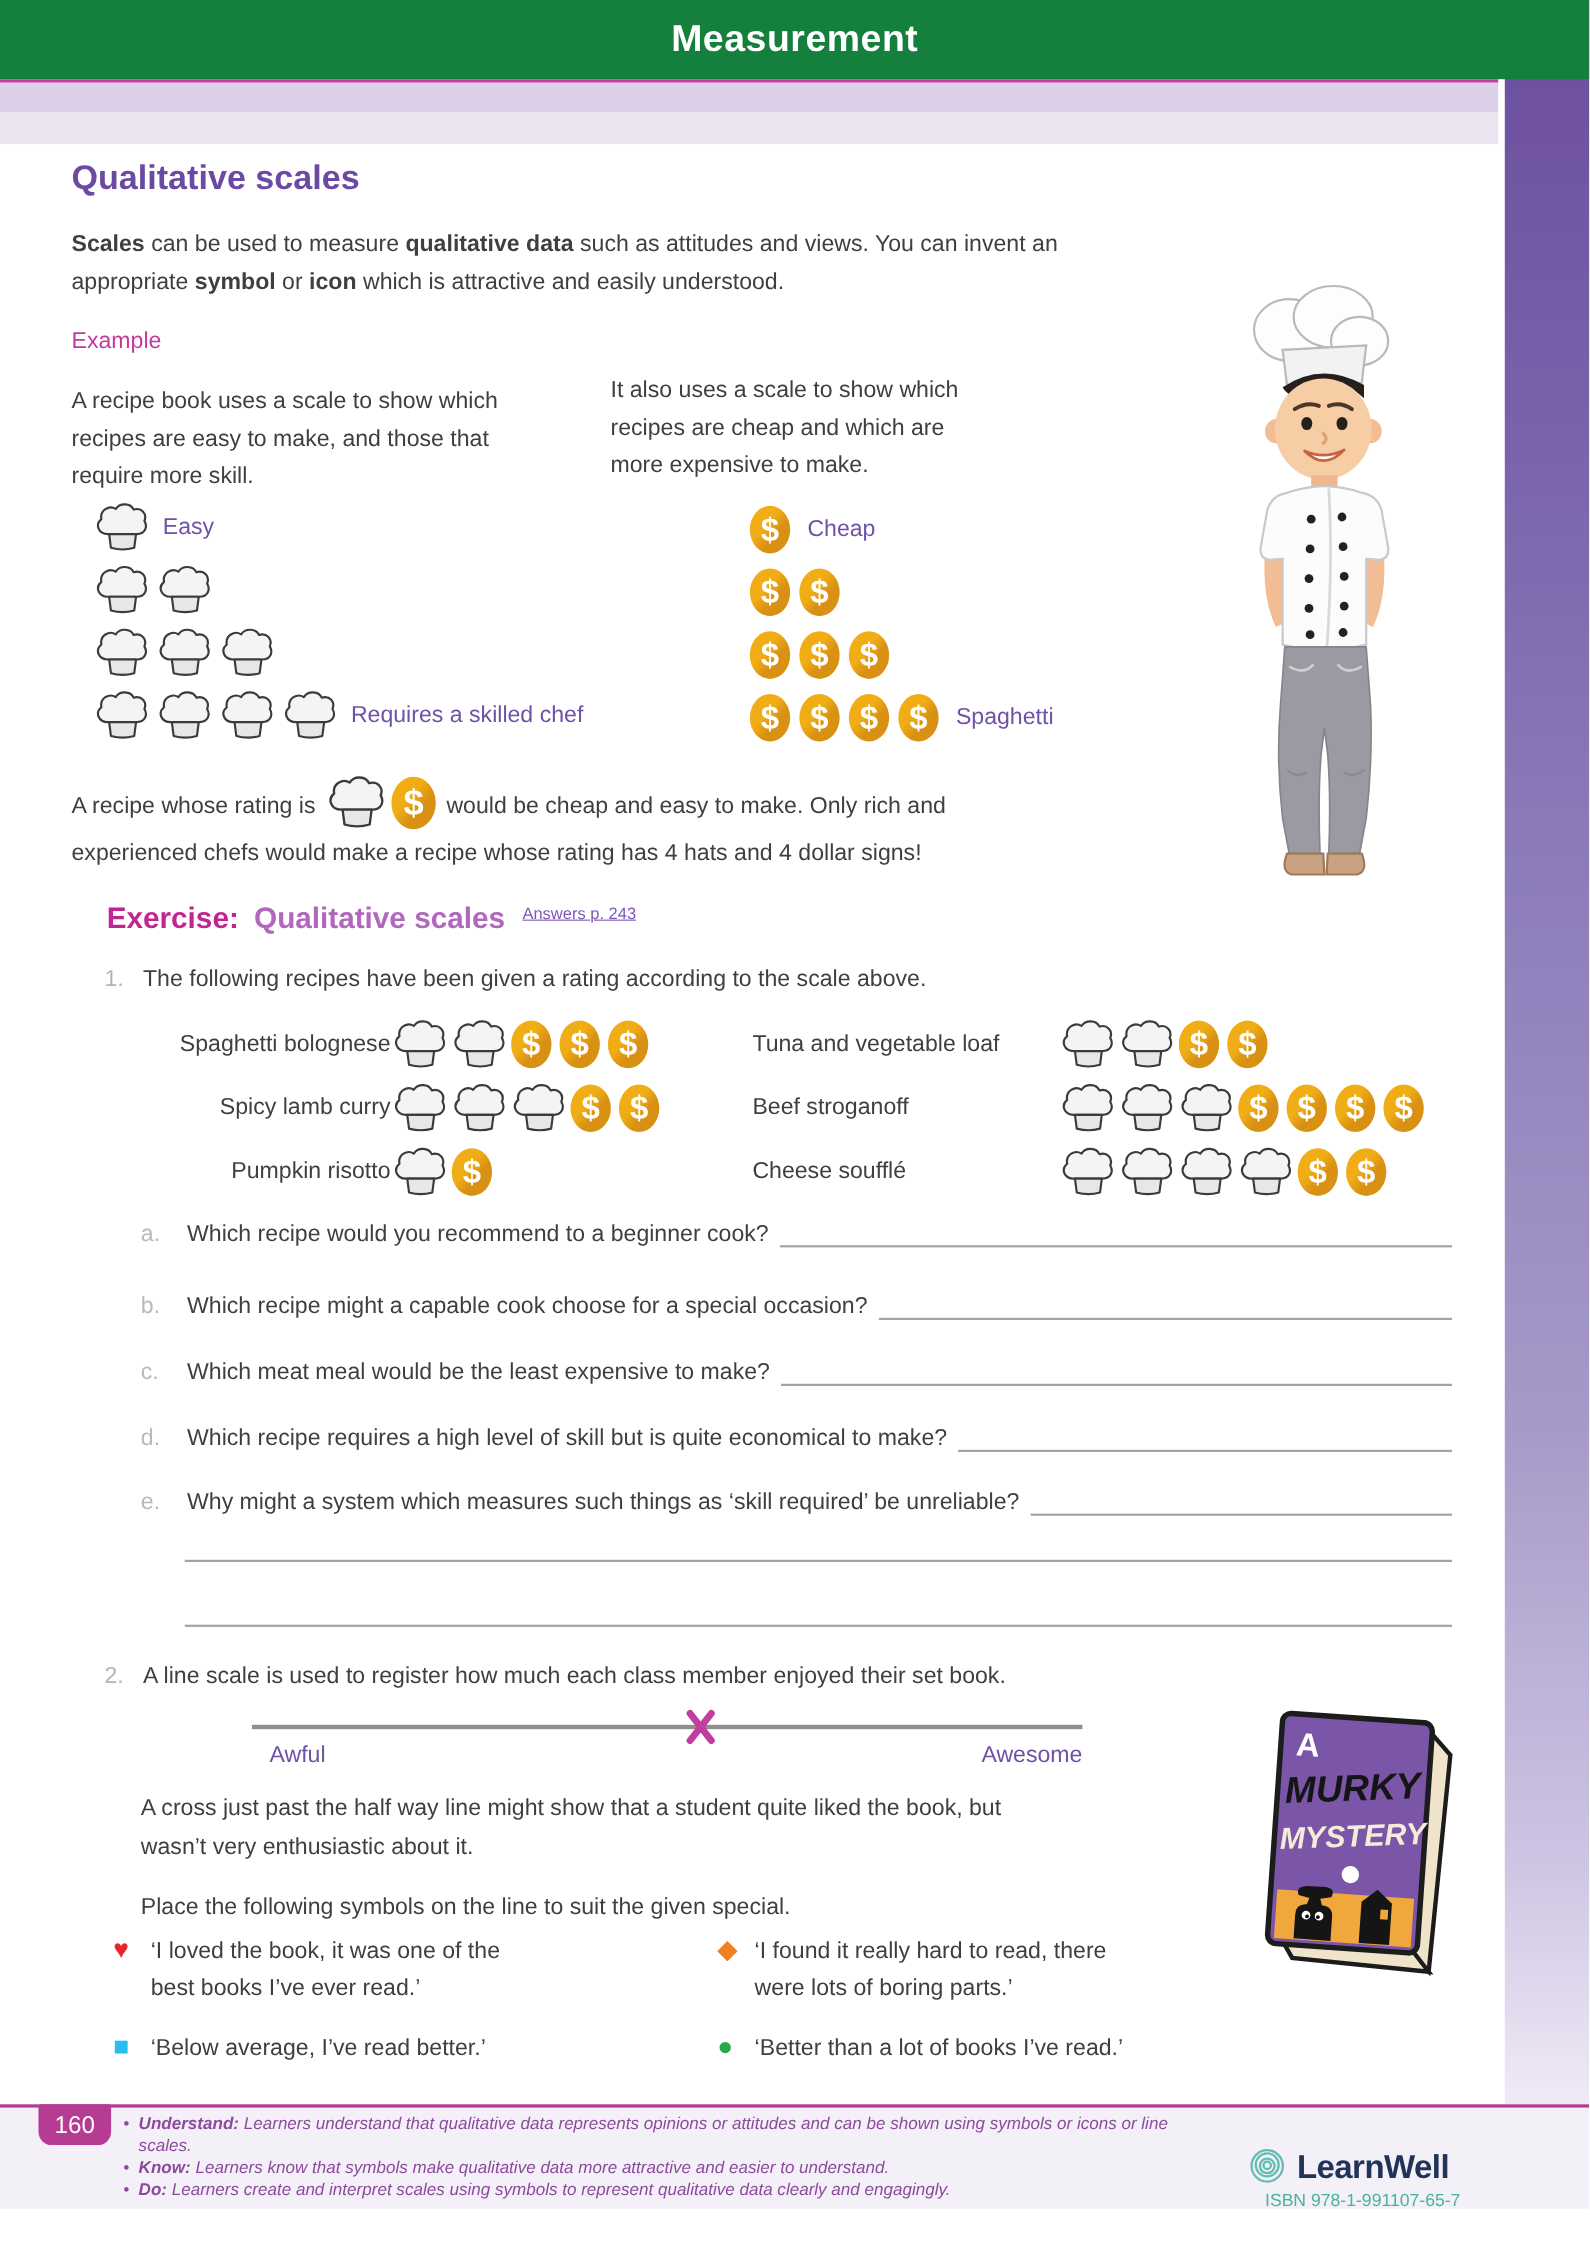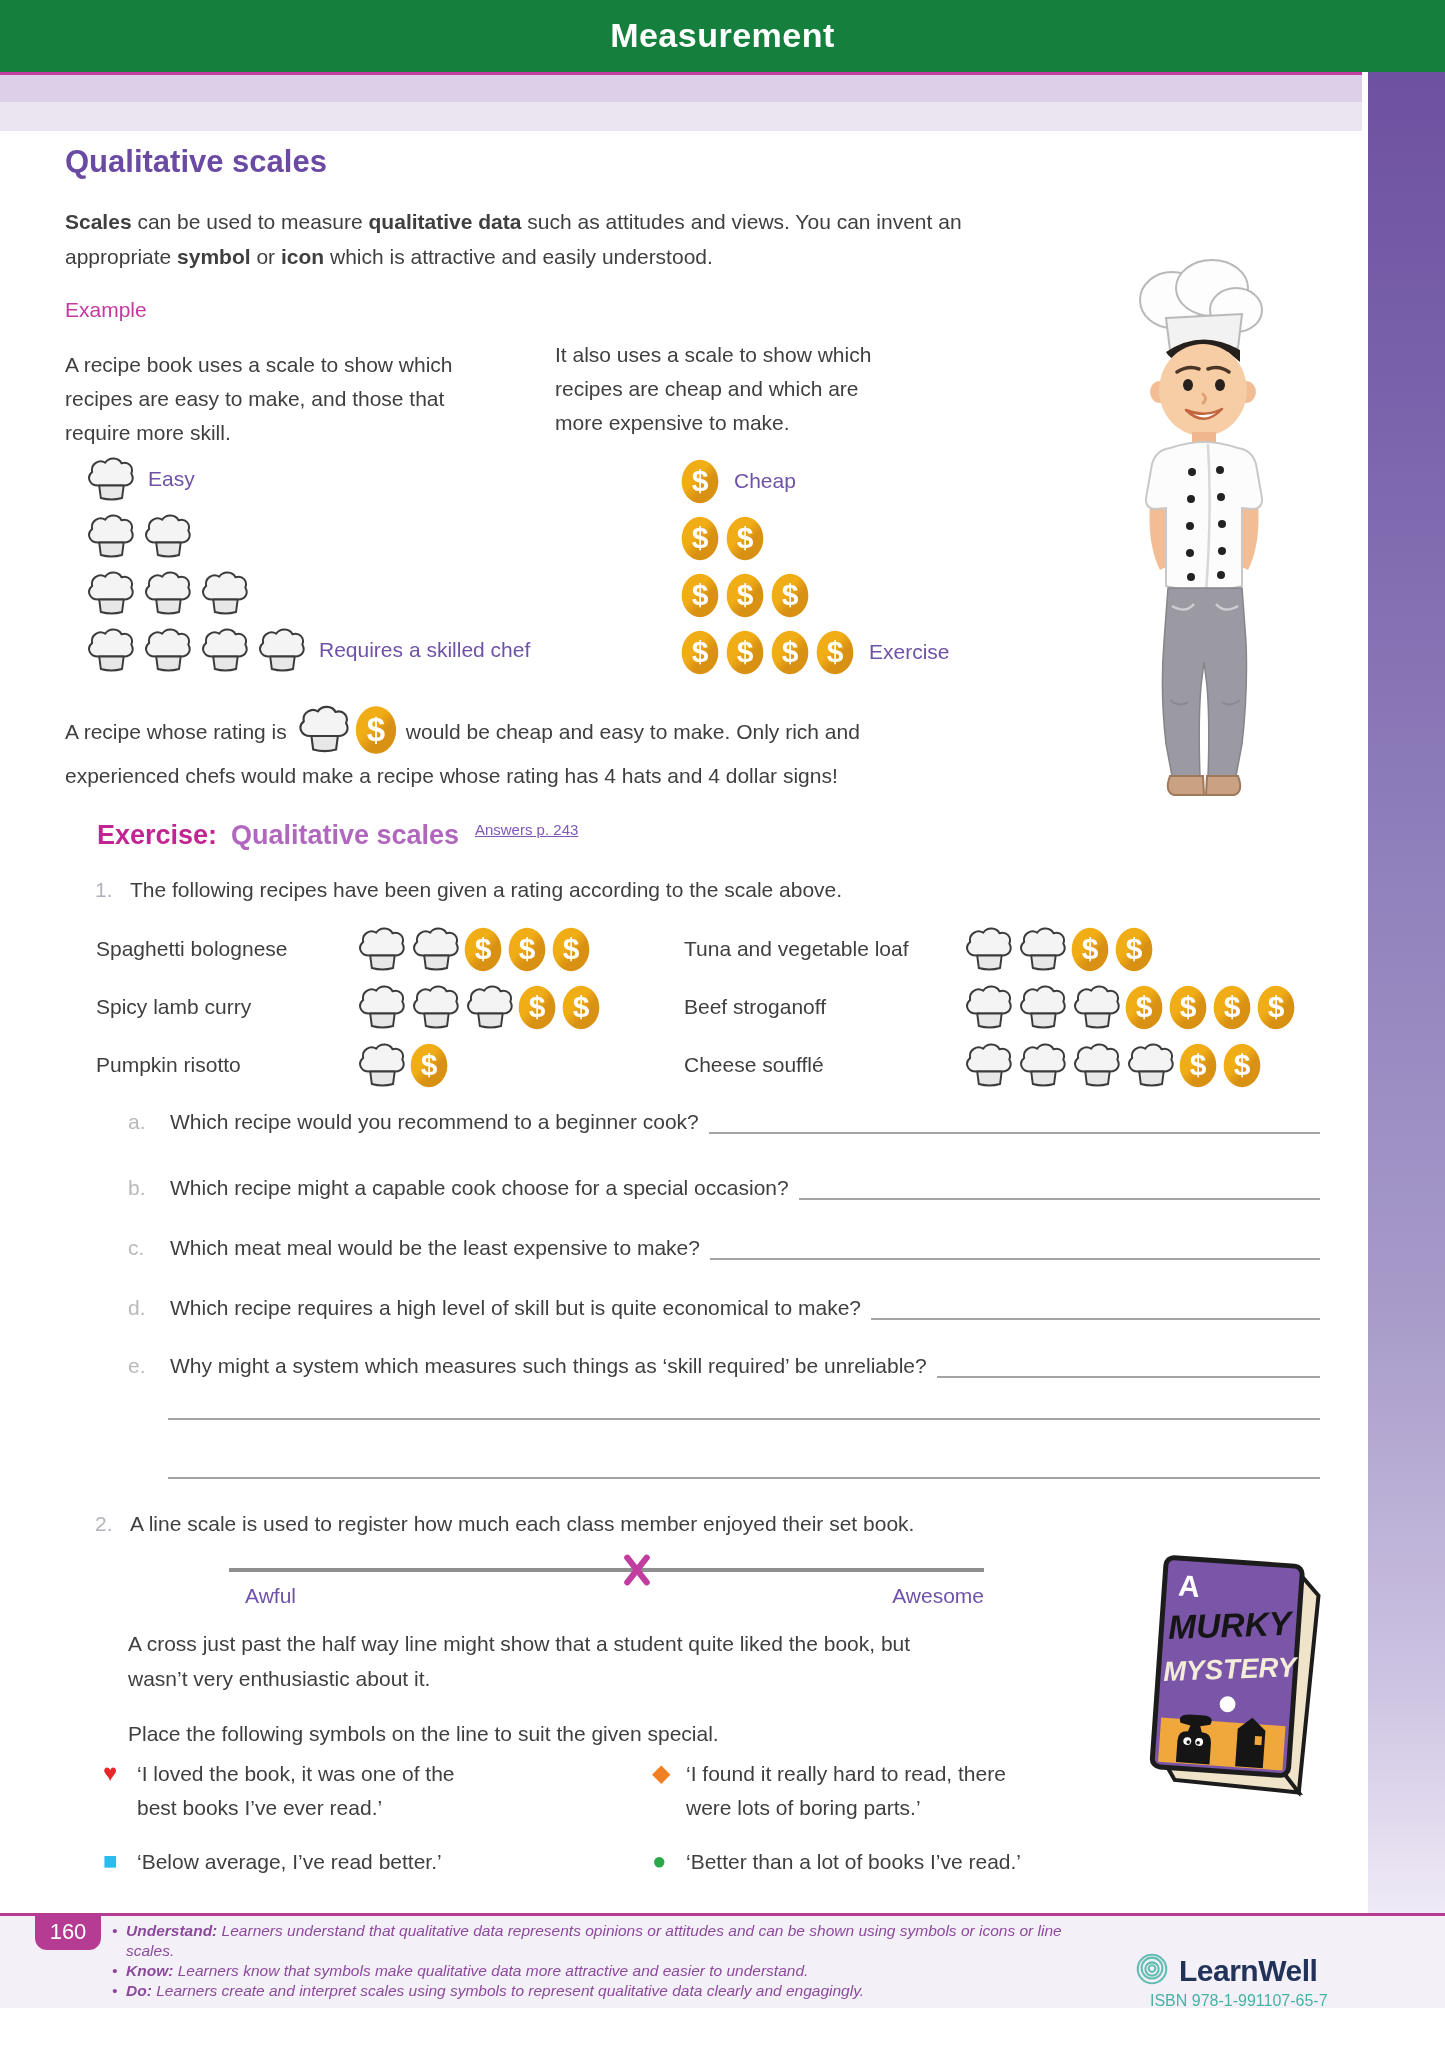--- a/index.html
+++ b/index.html
@@ -40,21 +40,21 @@
   .ex-head .w2{font-size:27px;font-weight:bold;color:#b167be;margin-left:8px;}
   .ex-head .ans{font-size:15px;color:#7e57b8;text-decoration:underline;margin-left:10px;position:relative;top:-9px;}
 
   .qline-head{position:absolute;display:flex;}
   .qnum{width:35px;color:#b5b2bd;flex:0 0 auto;}
   .q1{left:95px;top:878px;}
   .q2{left:95px;top:1512px;}
 
   
   .rat{position:absolute;}
-  .rat-left{left:96px;top:920px;}
+  .rat-left{left:96px;top:920px;text-align:right;}
   .rat-right{left:684px;top:920px;}
   .rrow{display:flex;align-items:center;height:58px;}
   .rat-left .rname{width:259px;flex:0 0 auto;}
   .rat-right .rname{width:278px;flex:0 0 auto;}
   .ricons{display:flex;align-items:center;gap:4px;}
 
   
   .questions{position:absolute;left:128px;top:0;width:1192px;height:0;}
   .qrow{position:absolute;left:0;width:100%;display:flex;align-items:flex-end;height:34px;}
   .qletter{width:42px;color:#b9b9b9;flex:0 0 auto;}
@@ -237,21 +237,21 @@
   </svg>
           <svg class="coin" viewBox="0 0 36 42">
     <ellipse cx="18" cy="21" rx="16.5" ry="19.5" fill="url(#coinGrad)"></ellipse>
     <text x="18" y="30" text-anchor="middle" font-size="27" font-weight="bold" fill="#ffffff" font-family="Liberation Sans, sans-serif">$</text>
   </svg>
           <svg class="coin" viewBox="0 0 36 42">
     <ellipse cx="18" cy="21" rx="16.5" ry="19.5" fill="url(#coinGrad)"></ellipse>
     <text x="18" y="30" text-anchor="middle" font-size="27" font-weight="bold" fill="#ffffff" font-family="Liberation Sans, sans-serif">$</text>
   </svg>
         </span>
-      <span class="slabel">Exercise</span>
+      <span class="slabel">Spaghetti</span>
     </div>
   </div>
 
   <div class="note"><span>A recipe whose rating is</span><span><svg class="hat" viewBox="0 0 46 42">
     <path d="M13 27 C5 27 2 19 7.5 14.5 C6 7 14 2.5 19.5 6 C23 0.5 32 1 34.5 6.5 C41 4.5 46 10 43.5 16 C46.5 21 44 27 37 27 Z" fill="#f4f4f4" stroke="#3b3b3b" stroke-width="1.8" stroke-linejoin="round"></path>
     <path d="M14 27 L36.5 27 L35 38.5 C28 40.5 22.5 40.5 15.5 38.5 Z" fill="#e7e7e7" stroke="#3b3b3b" stroke-width="1.8" stroke-linejoin="round"></path>
   </svg><svg class="coin" viewBox="0 0 36 42">
     <ellipse cx="18" cy="21" rx="16.5" ry="19.5" fill="url(#coinGrad)"></ellipse>
     <text x="18" y="30" text-anchor="middle" font-size="27" font-weight="bold" fill="#ffffff" font-family="Liberation Sans, sans-serif">$</text>
   </svg></span><span>would be cheap and easy to make. Only rich and experienced chefs would make a recipe whose rating has 4 hats and 4 dollar signs!</span></div>

